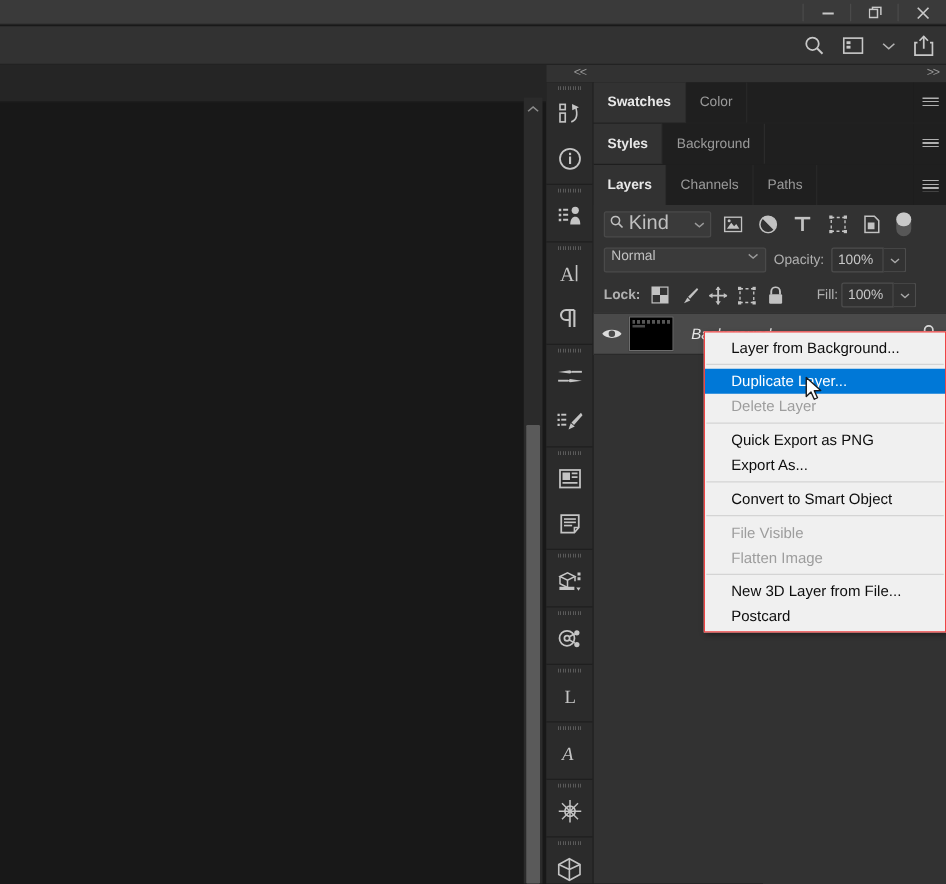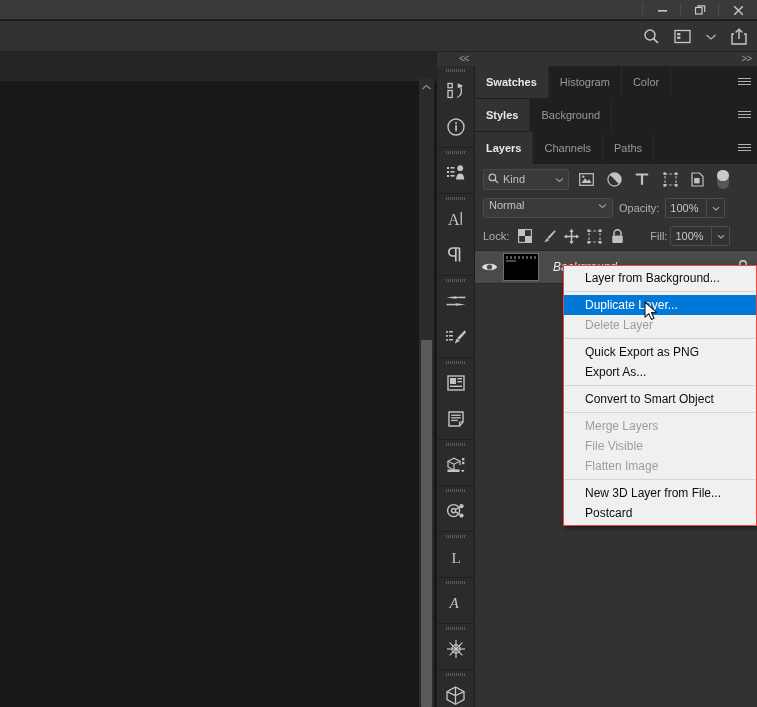--- a/index.html
+++ b/index.html
@@ -126,21 +126,21 @@
     background:repeating-linear-gradient(to bottom,#b0b0b0 0 1px,transparent 1px 3px);
   }
 
   
   #layers-body { background:#323232; }
   .lrow { display:flex; align-items:center; height:28px; padding:0 8px; gap:6px; }
 
   .filter-select {
     display:flex; align-items:center; height:21px; width:86px;
     background:#3a3a3a; border:1px solid #4a4a4a; border-radius:2px;
-    padding:0 4px; gap:4px; color:#c0c0c0; font-size:11px; cursor:default;
+    padding:0 4px; gap:4px; color:#c0c0c0; font-size:16px; cursor:default;
   }
   .filter-select .lbl { flex:1; }
   .ficon { display:flex; align-items:center; justify-content:center;
            width:22px; height:21px; color:#c2c2c2; cursor:default; }
   .ftoggle { width:12px; height:19px; border-radius:6px; background:#575757;
              position:relative; cursor:default; margin-left:2px; }
   .ftoggle::after { content:""; position:absolute; left:0; top:0;
              width:12px; height:11px; border-radius:6px; background:#c9c9c9; }
 
   .blend-select {
@@ -484,21 +484,20 @@
     </div>
   </div>
 
 </div>
 
 <div id="panels" class="abs">
 
   <div class="panelgroup">
     <div class="tabrow">
       <div class="ptab active">Swatches</div>
-      <div class="ptab">Histogram</div>
       <div class="ptab">Color</div>
       <div class="tabfill"></div>
       <div class="pmenu">
           <i></i>
         </div>
     </div>
   </div>
 
   <div class="panelgroup">
     <div class="tabrow">
@@ -593,21 +592,21 @@
           <div class="numbox">100%</div>
           <div class="numstep">
             <svg width="8" height="5" viewBox="0 0 8 5">
                 <polyline points="0.8,1.2 4,4 7.2,1.2" fill="none" stroke="#a8a8a8" stroke-width="1.1"></polyline>
               </svg>
           </div>
         </div>
       </div>
 
       <div class="lrow" style="gap:3px;">
-        <span class="minilbl" style="margin-right:3px;">Lock:</span>
+        <span class="minilbl" style="margin-right:3px;font-weight:bold;">Lock:</span>
         <span class="lockicon">
           <svg width="14" height="14" viewBox="0 0 14 14">
             <rect x="0.6" y="0.6" width="12.8" height="12.8" fill="none" stroke="#c2c2c2" stroke-width="1.1"></rect>
             <rect x="0.6" y="0.6" width="6.4" height="6.4" fill="#c2c2c2"></rect>
             <rect x="7" y="7" width="6.4" height="6.4" fill="#c2c2c2"></rect>
           </svg>
         </span>
         <span class="lockicon">
           <svg width="15" height="15" viewBox="0 0 15 15">
             <path d="M13.6,1.3 L6.5,8.4 L8,9.9 L14.6,2.6 Z" fill="#c2c2c2"></path>
@@ -683,21 +682,20 @@
   <div class="mi">Layer from Background...</div>
   <div class="msep"></div>
   <div class="mi sel">Duplicate Layer...</div>
   <div class="mi disabled">Delete Layer</div>
   <div class="msep"></div>
   <div class="mi">Quick Export as PNG</div>
   <div class="mi">Export As...</div>
   <div class="msep"></div>
   <div class="mi">Convert to Smart Object</div>
   <div class="msep"></div>
-  <div class="mi disabled">Merge Layers</div>
   <div class="mi disabled">File Visible</div>
   <div class="mi disabled">Flatten Image</div>
   <div class="msep"></div>
   <div class="mi">New 3D Layer from File...</div>
   <div class="mi">Postcard</div>
 </div>
 
 <div id="cursor" class="abs">
   <svg width="16" height="22" viewBox="0 0 16 22">
     <path d="M1,1 L1,16.2 L4.8,12.6 L7.4,18.4 L10,17.2 L7.4,11.6 L12.6,11.4 Z" fill="#ffffff" stroke="#1a1a1a" stroke-width="1.1" stroke-linejoin="round"></path>

